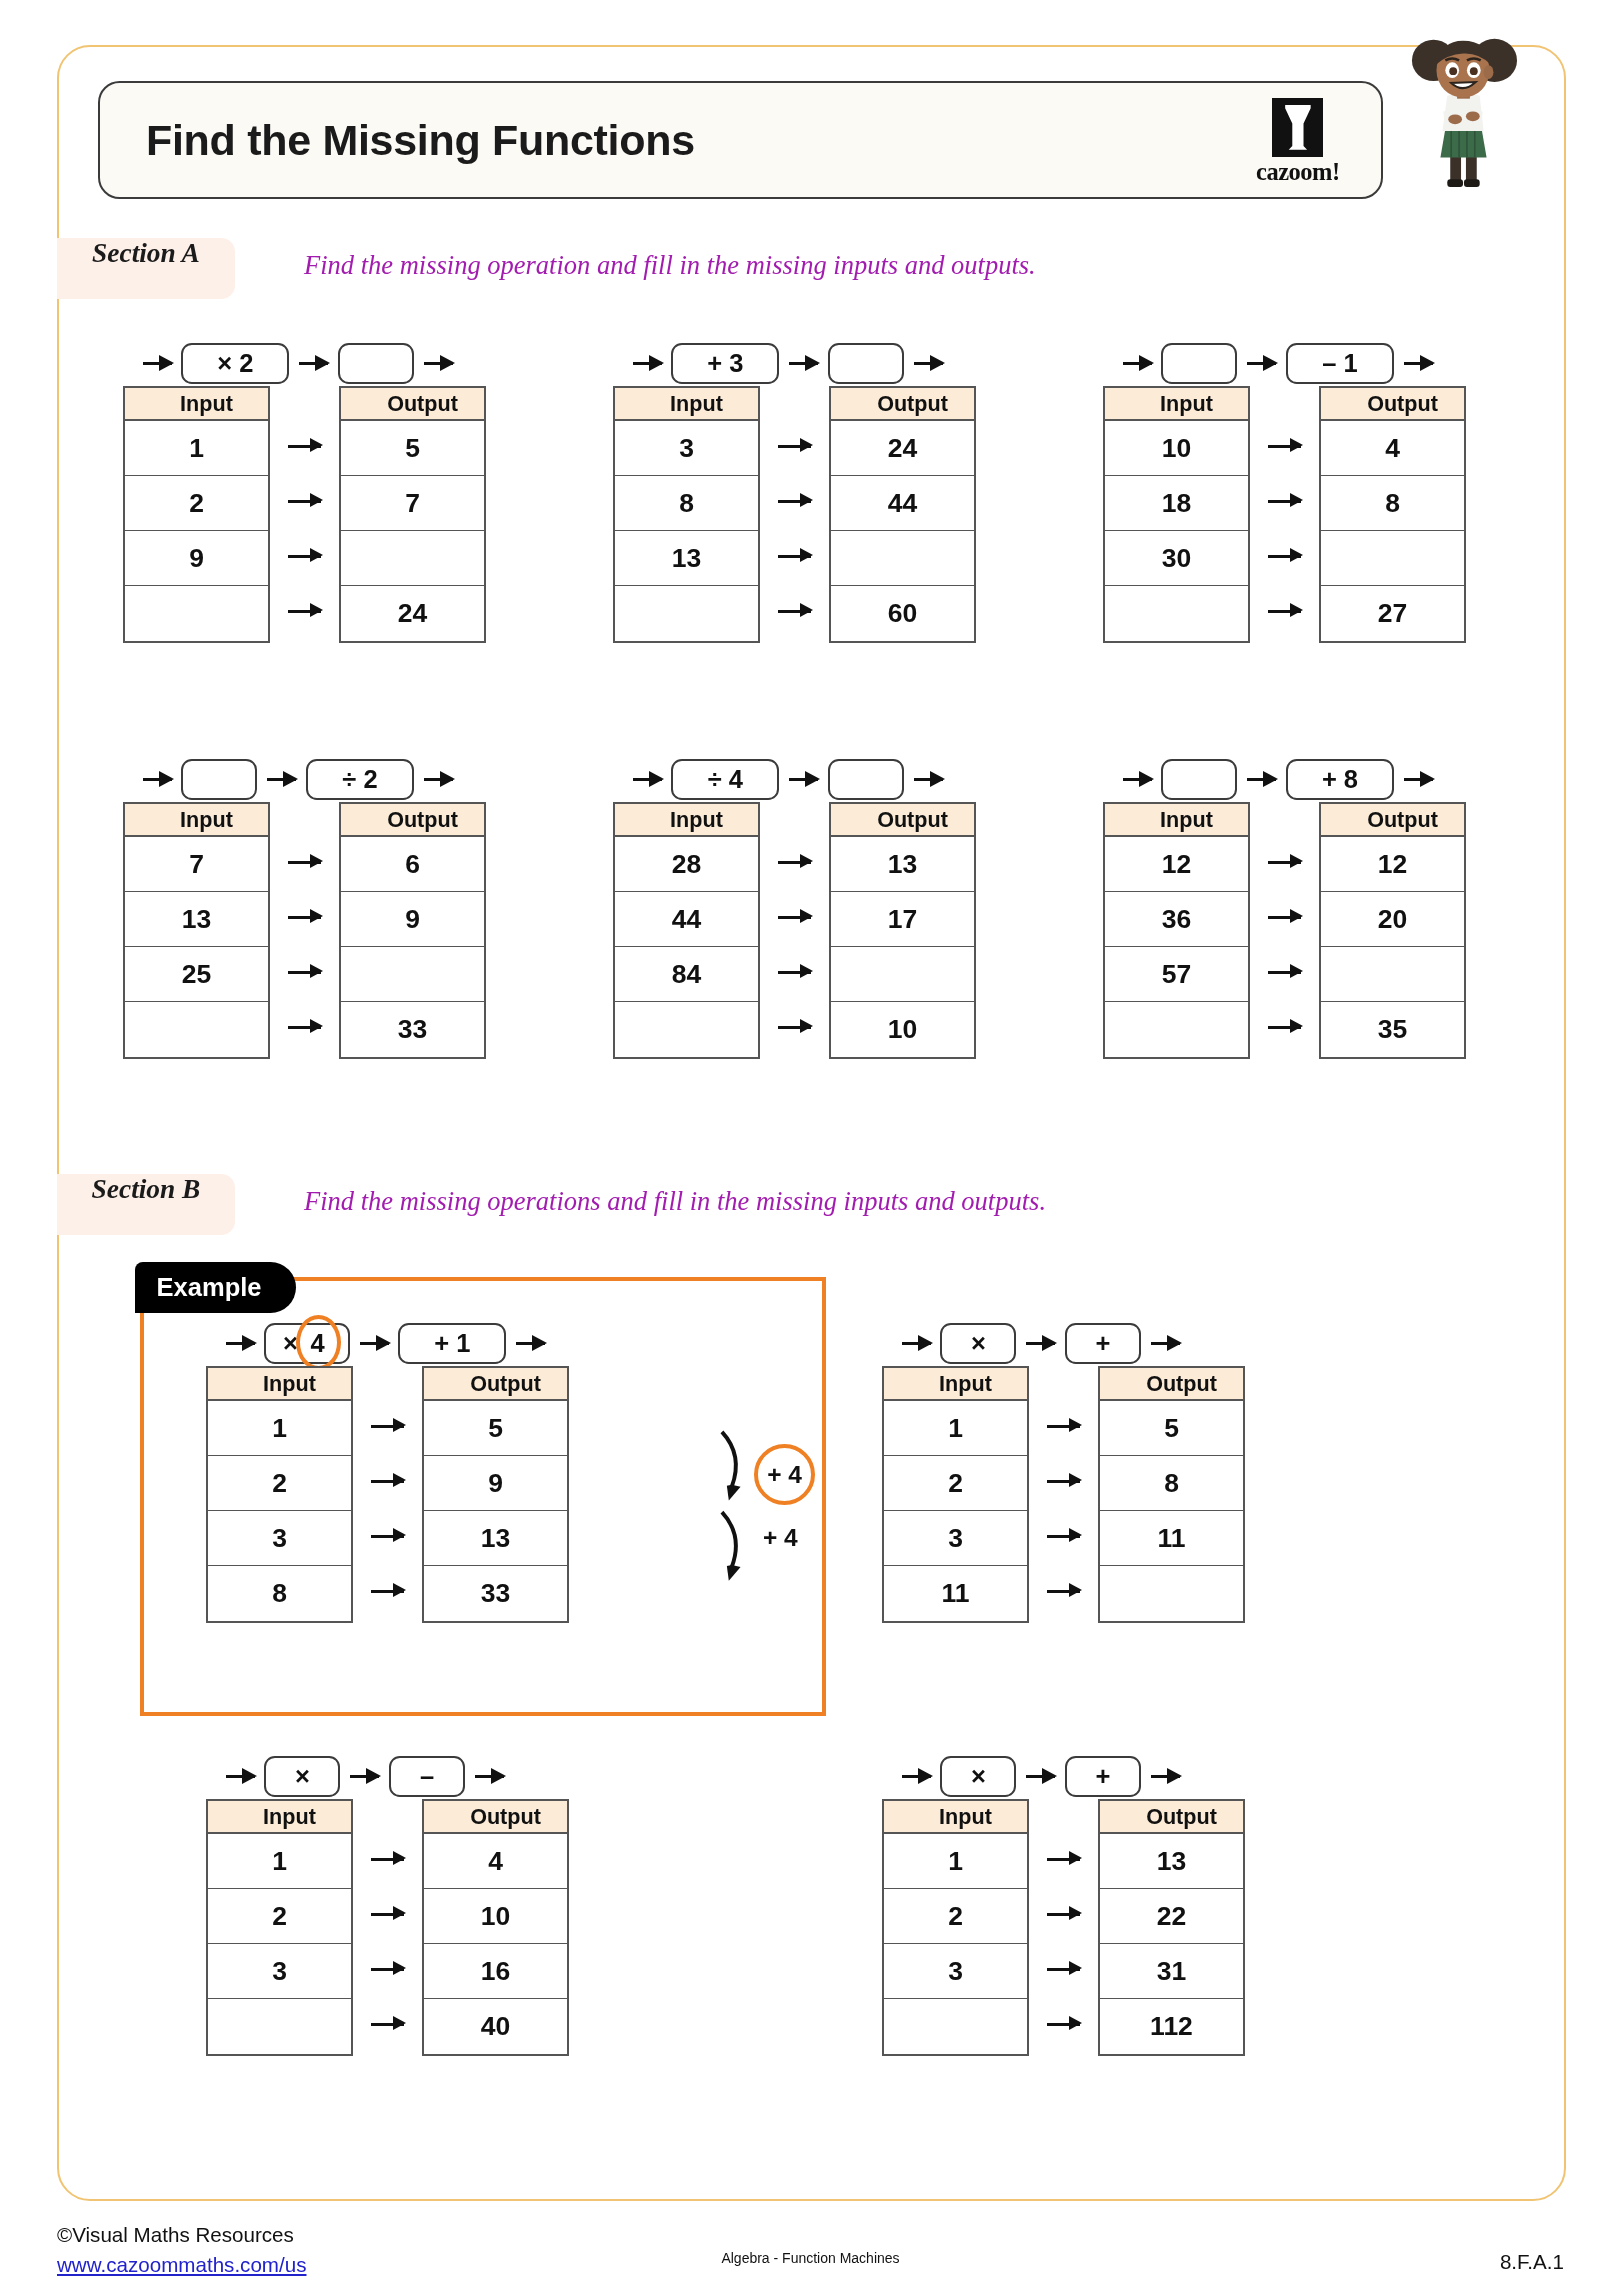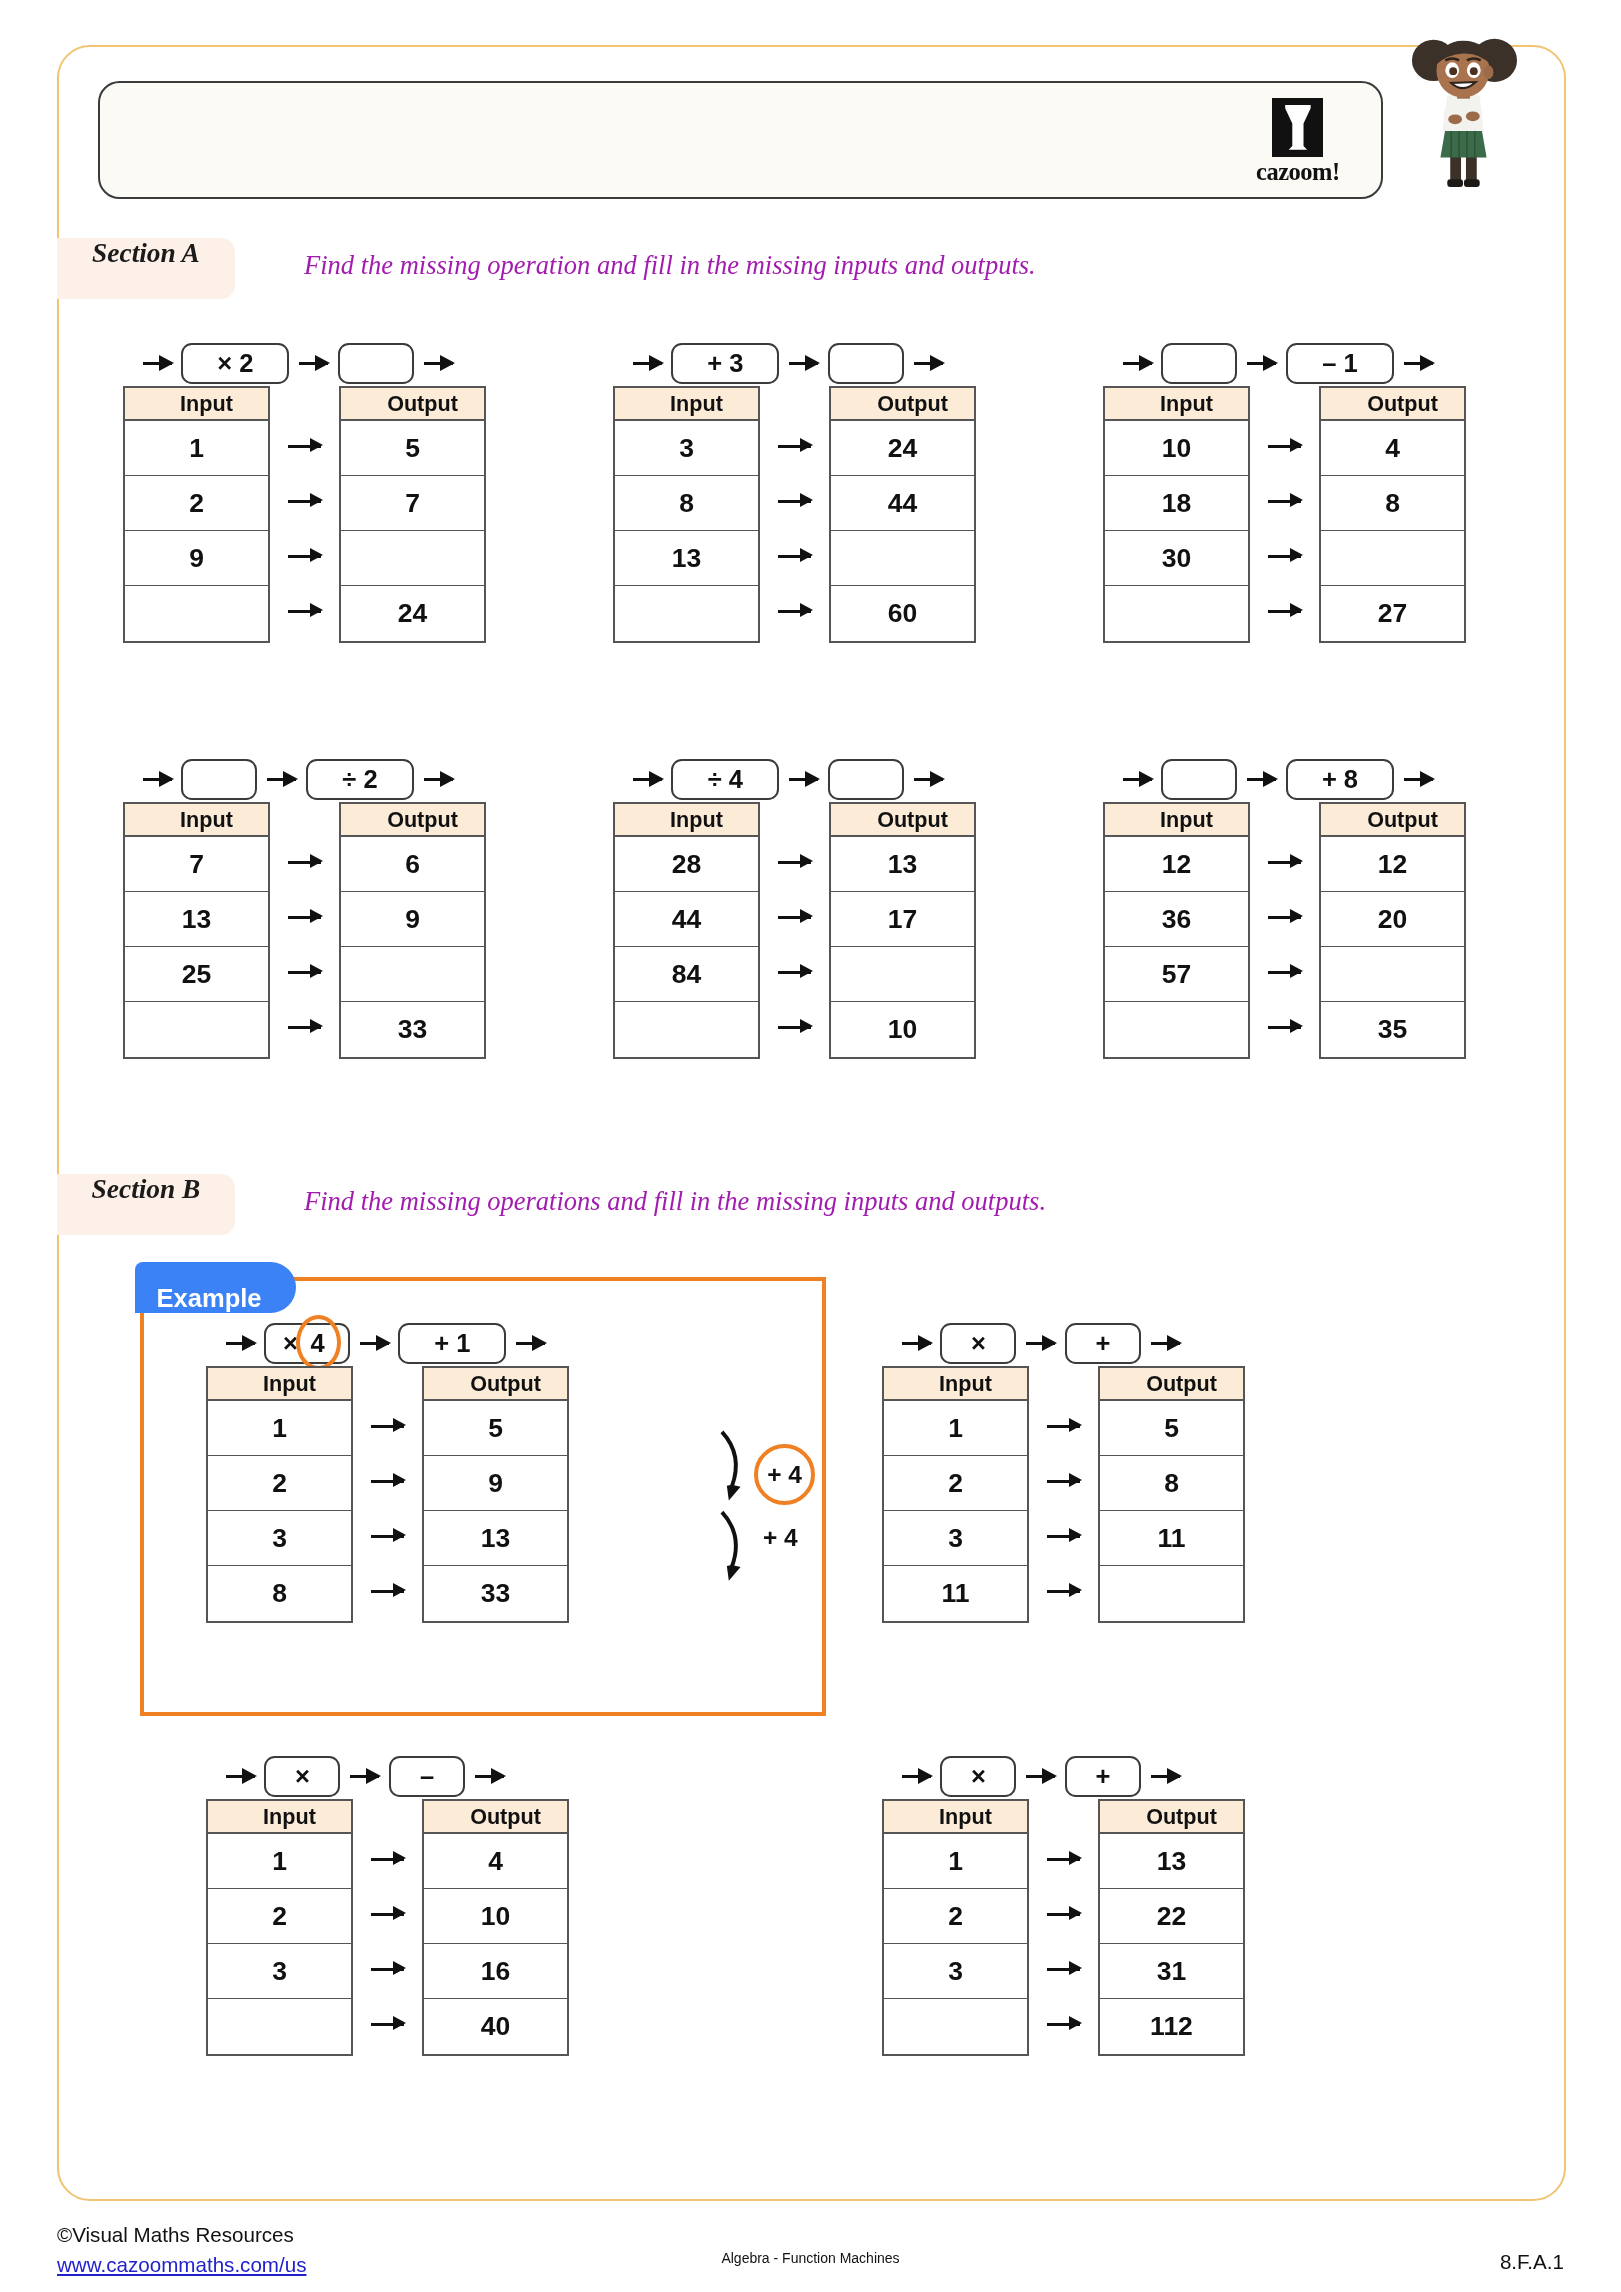--- a/index.html
+++ b/index.html
@@ -174,23 +174,23 @@
     position:absolute;
     left:140px; top:1277px;
     width:686px; height:439px;
     border:4.9px solid #EF8023;
     background:#ffffff;
   }
   .example-tab{
     position:absolute;
     left:135px; top:1262px;
     height:51px; padding:0 35px 0 21.6px;
-    background:#3b82f6;
+    background:#000000;
     border-radius:7.8px 25.5px 25.5px 0;
-    display:flex; align-items:flex-end;
+    display:flex; align-items:center;
     color:#ffffff; font-size:25.5px; font-weight:bold;
     z-index:3;
   }
   .ann{
     position:absolute;
     font-size:24.5px; font-weight:bold; color:#111;
   }
   .ann.circle{
     width:61px; height:61px;
     border:4.9px solid #EF8023; border-radius:50%;
@@ -214,20 +214,21 @@
     position:absolute; right:57px; top:2250px;
     font-size:20.6px; color:#111;
   }
 </style>
 </head>
 <body>
 
 <div class="page-frame"></div>
 
 <div class="title-box">
+  <div class="title-text">Find the Missing Functions</div>
   <div class="logo-box">
     <div class="logo-square">
       <div class="logo-glass"></div>
     </div>
     <div class="logo-word">cazoom!</div>
   </div>
 </div>
 
 <div class="mascot">
 <svg viewBox="0 0 120 165" width="118" height="162">

